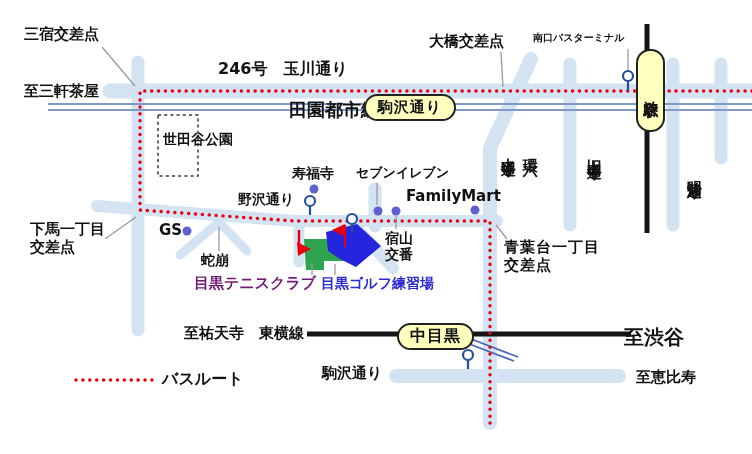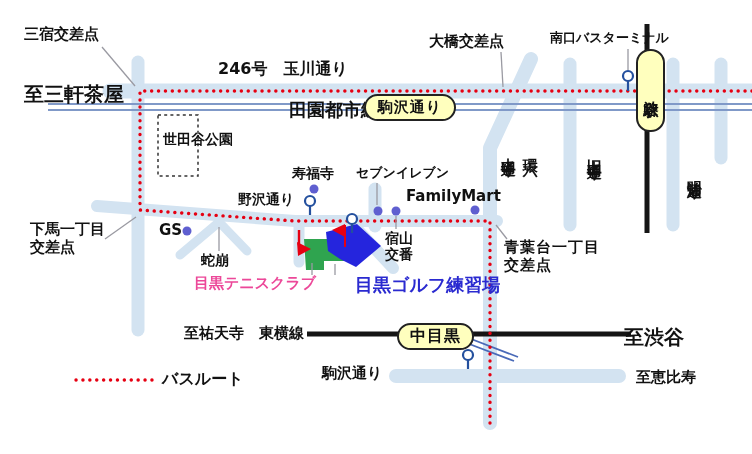--- a/index.html
+++ b/index.html
@@ -3,21 +3,21 @@
 <meta charset="utf-8">
 <style>
   html,body{margin:0;padding:0;background:#fff;}
   #map{position:relative;width:752px;height:454px;background:#fff;overflow:hidden;
        font-family:"DejaVu Sans","Liberation Sans",sans-serif;font-weight:bold;color:#111;}
   #map svg{position:absolute;left:0;top:0;}
   .lbl{position:absolute;white-space:nowrap;line-height:1.15;}
   .vert{writing-mode:vertical-rl;text-orientation:upright;letter-spacing:2px;}
   .badge{position:absolute;background:#ffffbe;border:2px solid #222;border-radius:14px;
          display:flex;align-items:center;justify-content:center;letter-spacing:1px;}
-  .green{color:#ec4899;}
+  .green{color:#701a75;}
   .blue{color:#2a2ad0;}
 </style>
 </head>
 <body>
 
 <div id="map">
 
   <svg width="752" height="454" viewBox="0 0 752 454">
 
     <g stroke="#d3e3f1" fill="none" stroke-linecap="round" stroke-linejoin="round">
@@ -100,44 +100,44 @@
       <path d="M396,216 V229"></path>
       <path d="M219,227 V251"></path>
       <path d="M136,217 L105,239"></path>
       <path d="M496,225 L507,239"></path>
       <path d="M312,263 V275"></path>
       <path d="M335,264 V275"></path>
     </g>
   </svg>
 
   <div class="lbl" style="left:24px;top:26px;font-size:15px;">三宿交差点</div>
-  <div class="lbl" style="left:24px;top:83px;font-size:20px;text-align:center;">至三軒茶屋</div>
+  <div class="lbl" style="left:24px;top:83px;font-size:15px;text-align:center;">至三軒茶屋</div>
   <div class="lbl" style="left:218px;top:60px;font-size:16px;">246号　玉川通り</div>
   <div class="lbl" style="left:429px;top:33px;font-size:15px;text-align:center;">大橋交差点</div>
-  <div class="lbl" style="left:550px;top:32px;font-size:13px;font-family:Liberation Mono, monospace;">南口バスターミナル</div>
+  <div class="lbl" style="left:533px;top:32px;font-size:10px;">南口バスターミナル</div>
   <div class="lbl" style="left:289px;top:100px;font-size:18px;text-align:right;">田園都市線</div>
   <div class="lbl" style="left:163px;top:131px;font-size:14px;">世田谷公園</div>
   <div class="lbl" style="left:292px;top:165px;font-size:14px;">寿福寺</div>
   <div class="lbl" style="left:238px;top:191px;font-size:14px;">野沢通り</div>
   <div class="lbl" style="left:356px;top:166px;font-size:13px;">セブンイレブン</div>
   <div class="lbl" style="left:406px;top:188px;font-size:15px;">FamilyMart</div>
   <div class="lbl" style="left:159px;top:222px;font-size:15px;">GS</div>
   <div class="lbl" style="left:201px;top:252px;font-size:14px;">蛇崩</div>
   <div class="lbl" style="left:385px;top:230px;font-size:14px;">宿山</div>
   <div class="lbl" style="left:385px;top:246px;font-size:14px;">交番</div>
   <div class="lbl" style="left:30px;top:221px;font-size:15px;">下馬一丁目</div>
   <div class="lbl" style="left:30px;top:239px;font-size:15px;">交差点</div>
   <div class="lbl" style="left:504px;top:239px;font-size:15px;letter-spacing:1px;text-align:center;">青葉台一丁目</div>
   <div class="lbl" style="left:504px;top:257px;font-size:15px;letter-spacing:1px;">交差点</div>
   <div class="lbl vert" style="left:521px;top:146px;font-size:15px;">環六</div>
   <div class="lbl vert" style="left:499px;top:146px;font-size:15px;">山手通り</div>
   <div class="lbl vert" style="left:585px;top:147px;font-size:15px;">旧山手通り</div>
   <div class="lbl vert" style="left:685px;top:168px;font-size:15px;">明治通り</div>
   <div class="lbl green" style="left:194px;top:275px;font-size:15px;">目黒テニスクラブ</div>
-  <div class="lbl blue" style="left:321px;top:275px;font-size:18px;margin-left:34px;">目黒ゴルフ練習場</div>
+  <div class="lbl blue" style="left:321px;top:275px;font-size:14px;">目黒ゴルフ練習場</div>
   <div class="lbl" style="left:184px;top:325px;font-size:15px;">至祐天寺　東横線</div>
   <div class="lbl" style="left:624px;top:326px;font-size:20px;">至渋谷</div>
   <div class="lbl" style="left:322px;top:365px;font-size:15px;">駒沢通り</div>
   <div class="lbl" style="left:636px;top:369px;font-size:15px;">至恵比寿</div>
   <div class="lbl" style="left:162px;top:370px;font-size:16px;">バスルート</div>
 
   <div class="badge" style="left:364px;top:94px;width:88px;height:23px;font-size:15px;">駒沢通り</div>
   <div class="badge vert" style="left:636px;top:49px;width:25px;height:79px;font-size:15px;letter-spacing:1px;">渋谷駅</div>
   <div class="badge" style="left:397px;top:323px;width:73px;height:23px;font-size:16px;">中目黒</div>
 

